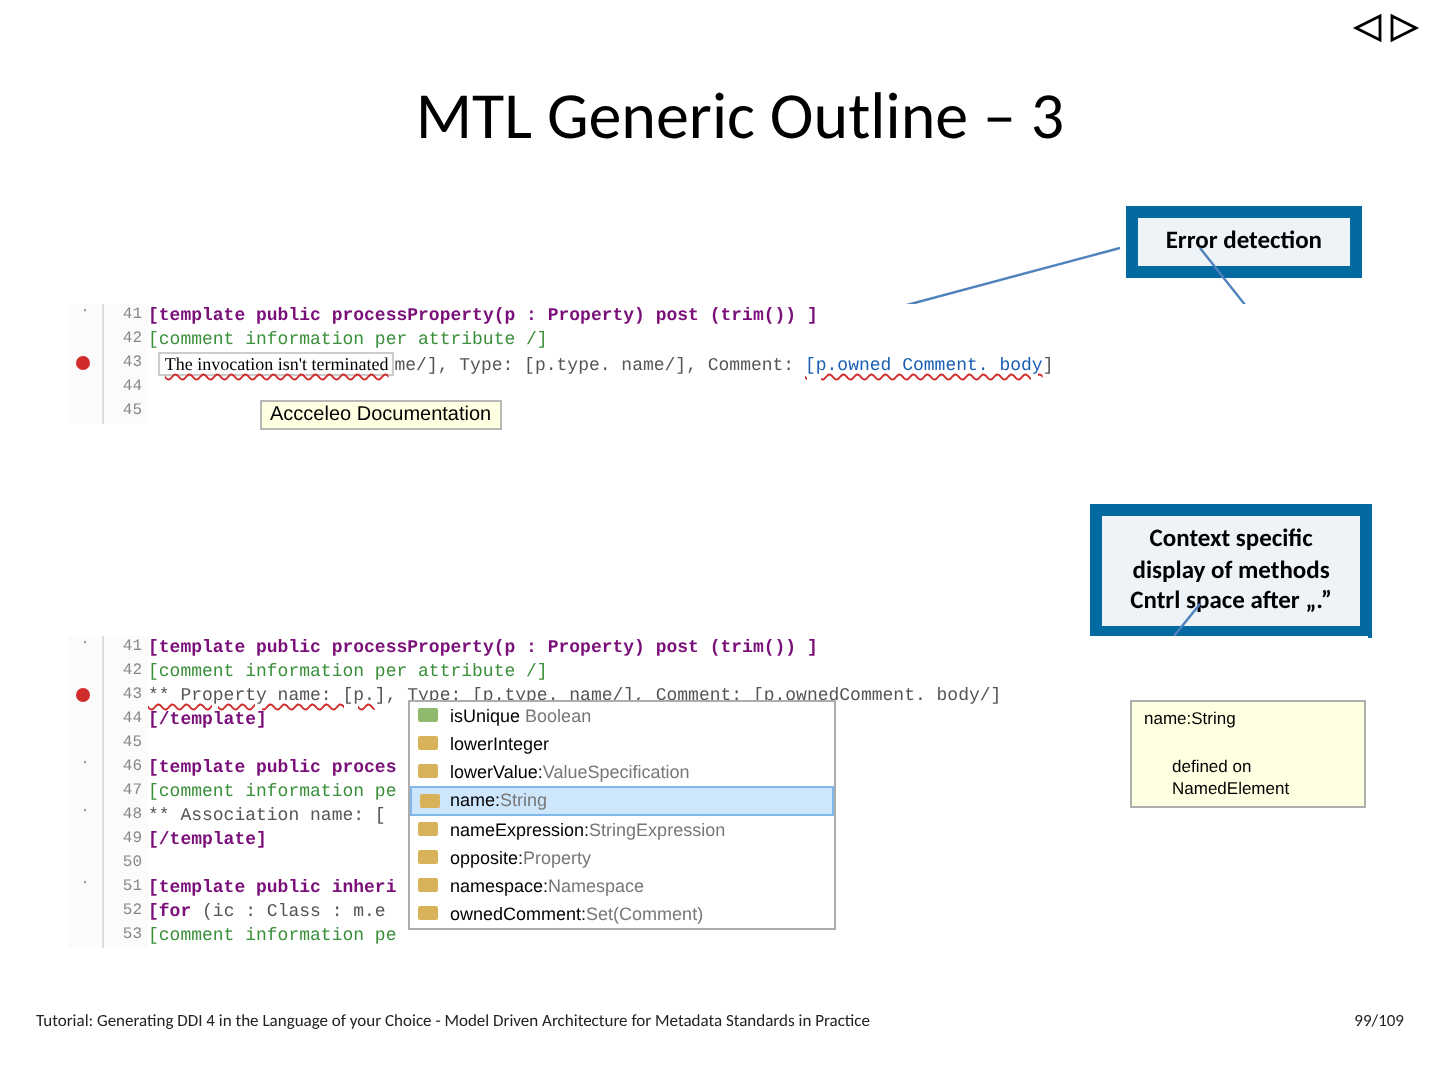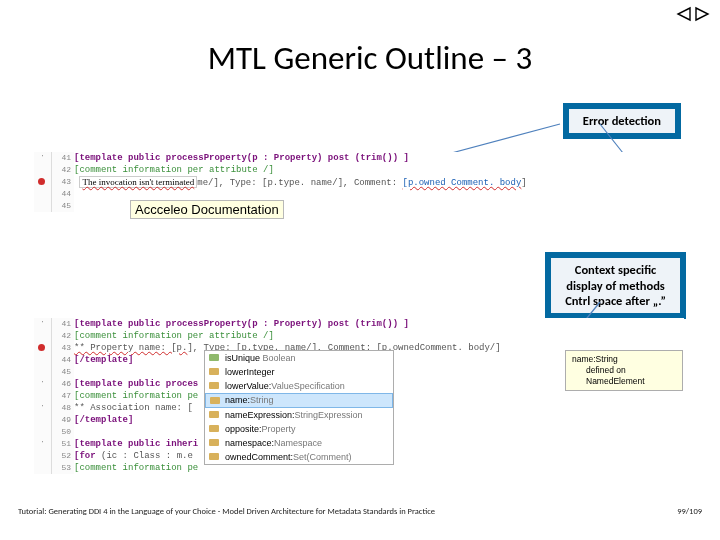--- a/index.html
+++ b/index.html
@@ -83,21 +83,21 @@
   .tx { color: #555; }
   .vv { color: #1a5fb4; }
   .red-squiggle {
     text-decoration: underline wavy #d02c2c;
     text-underline-offset: 1px;
   }
   .tooltip {
     position: absolute;
     background: #ffffe1;
     border: 1px solid #b8b8b8;
-    font-size: 13px;
+    font-size: 10px;
     padding: 1px 4px;
     font-family: Tahoma, sans-serif;
     color: #000;
   }
   .hoverbox {
     position: absolute;
     background: #fff;
     border: 1px solid #adadad;
     font-size: 9px;
     font-family: Tahoma, sans-serif;
@@ -242,32 +242,32 @@
     <div class="ln"><span class="cm">[comment information pe</span></div>
     <div class="ln"><span class="tx">** Association name: [</span></div>
     <div class="ln"><span class="kw">[/template]</span></div>
     <div class="ln"></div>
     <div class="ln"><span class="kw">[template public </span><span class="kw">inheri</span></div>
     <div class="ln"><span class="kw">[for </span><span class="tx">(ic : Class : m.e</span></div>
     <div class="ln"><span class="cm">[comment information pe</span></div>
   </div>
 </div>
 
-<div class="hoverbox" style="top:350px; left:204px; width:190px;">
+<div class="hoverbox" style="top:350px; left:204px; width:214px;">
   <div class="hitem unique"><span>isUnique</span> <span class="gray">Boolean</span></div>
   <div class="hitem"><span>lowerInteger</span></div>
   <div class="hitem"><span>lowerValue:</span><span class="gray">ValueSpecification</span></div>
   <div class="hitem sel"><span>name:</span><span class="gray">String</span></div>
   <div class="hitem"><span>nameExpression:</span><span class="gray">StringExpression</span></div>
   <div class="hitem"><span>opposite:</span><span class="gray">Property</span></div>
   <div class="hitem"><span>namespace:</span><span class="gray">Namespace</span></div>
   <div class="hitem"><span>ownedComment:</span><span class="gray">Set(Comment)</span></div>
 </div>
 
 <div class="infobox" style="top:350px; left:565px; width:118px;">
   <div>name:String</div>
-  <div style="padding-left:14px;">defined on NamedElement</div>
+  <div style="padding-left:14px;margin-top:13px;">defined on NamedElement</div>
 </div>
 
 <div class="footer">
   <span>Tutorial: Generating DDI 4 in the Language of your Choice -  Model Driven Architecture for Metadata Standards in Practice</span>
   <span>99/109</span>
 </div>
 
 </body></html>

